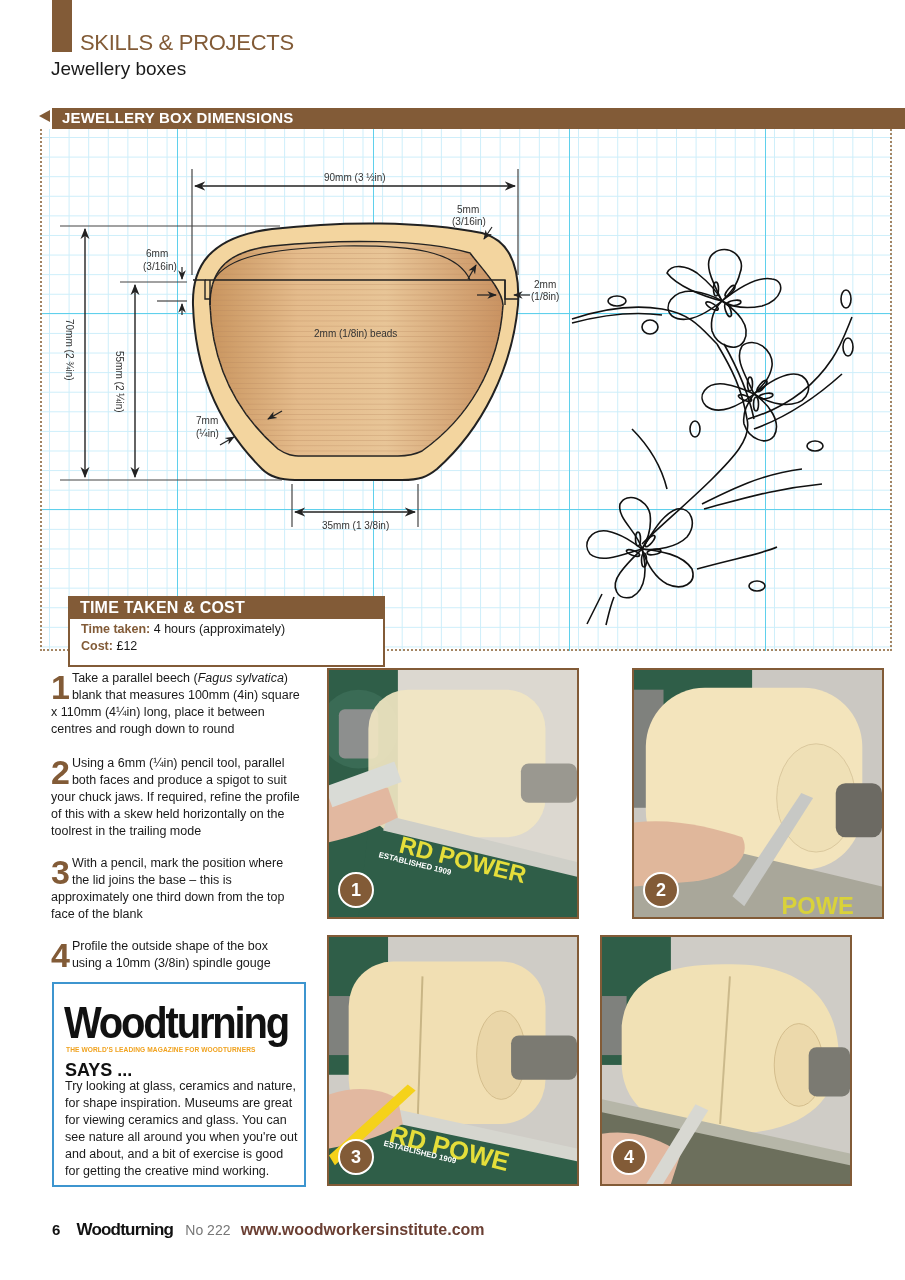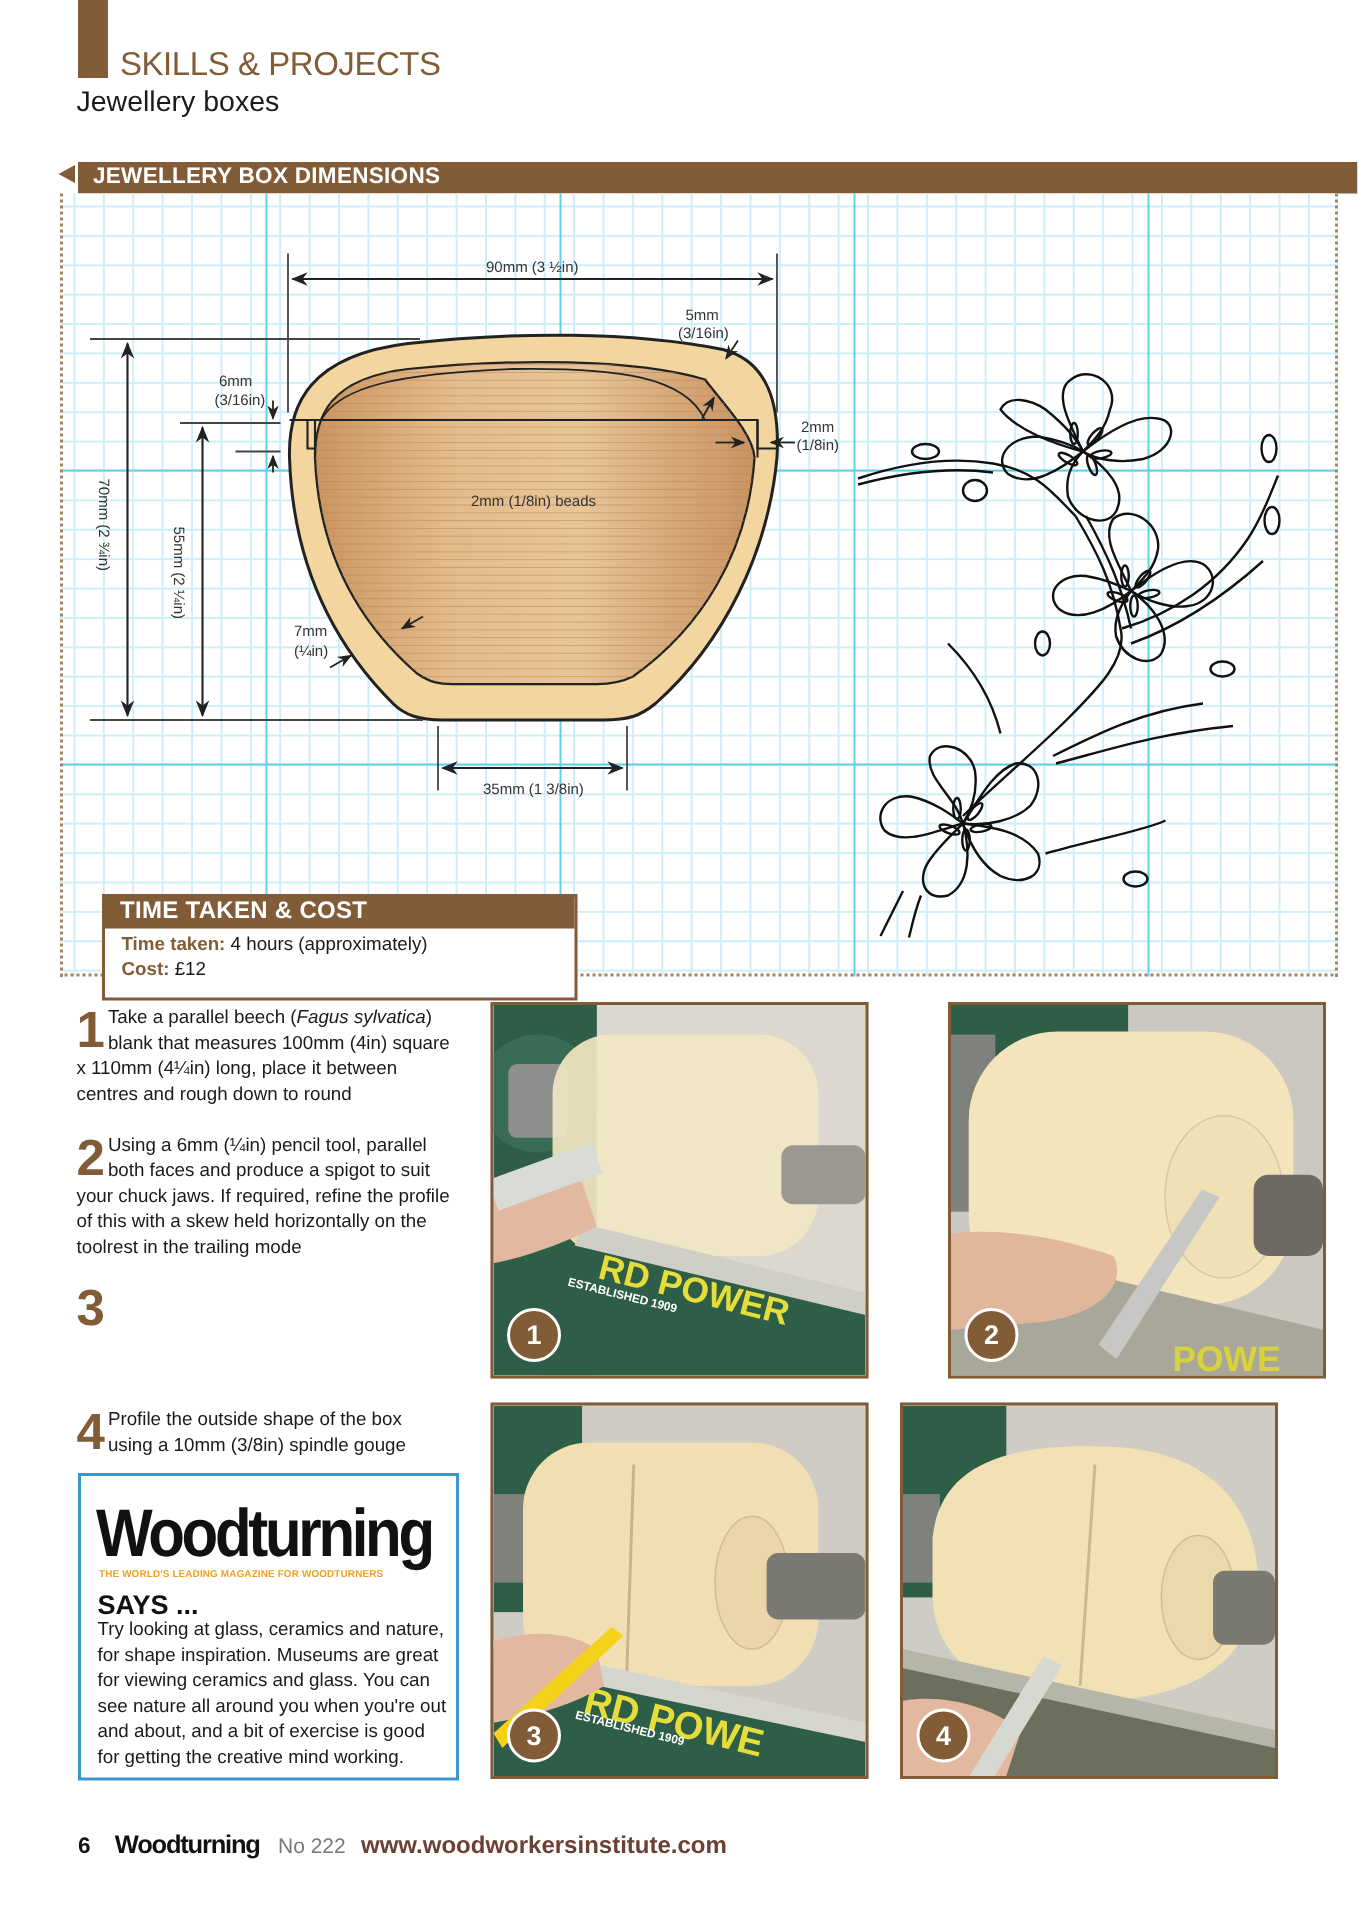--- a/index.html
+++ b/index.html
@@ -220,21 +220,21 @@
   </div>
 </div>
 
 <div class="step" style="top:670px">
   <span class="num">1</span><span>Take a parallel beech (</span><i>Fagus sylvatica</i><span>) blank that measures 100mm (4in) square x 110mm (4¼in) long, place it between centres and rough down to round</span>
 </div>
 <div class="step" style="top:755px">
   <span class="num">2</span><span>Using a 6mm (¼in) pencil tool, parallel both faces and produce a spigot to suit your chuck jaws. If required, refine the profile of this with a skew held horizontally on the toolrest in the trailing mode</span>
 </div>
 <div class="step" style="top:855px">
-  <span class="num">3</span>
+  <span class="num">3</span><span>With a pencil, mark the position where the lid joins the base – this is approximately one third down from the top face of the blank</span>
 </div>
 <div class="step" style="top:938px">
   <span class="num">4</span><span>Profile the outside shape of the box using a 10mm (3/8in) spindle gouge</span>
 </div>
 
 <div class="says">
   <div class="says-logo">Woodturning</div>
   <div class="says-tag">THE WORLD'S LEADING MAGAZINE FOR WOODTURNERS</div>
   <div class="says-head">SAYS ...</div>
   <div class="says-body">Try looking at glass, ceramics and nature, for shape inspiration. Museums are great for viewing ceramics and glass. You can see nature all around you when you're out and about, and a bit of exercise is good for getting the creative mind working.</div>

